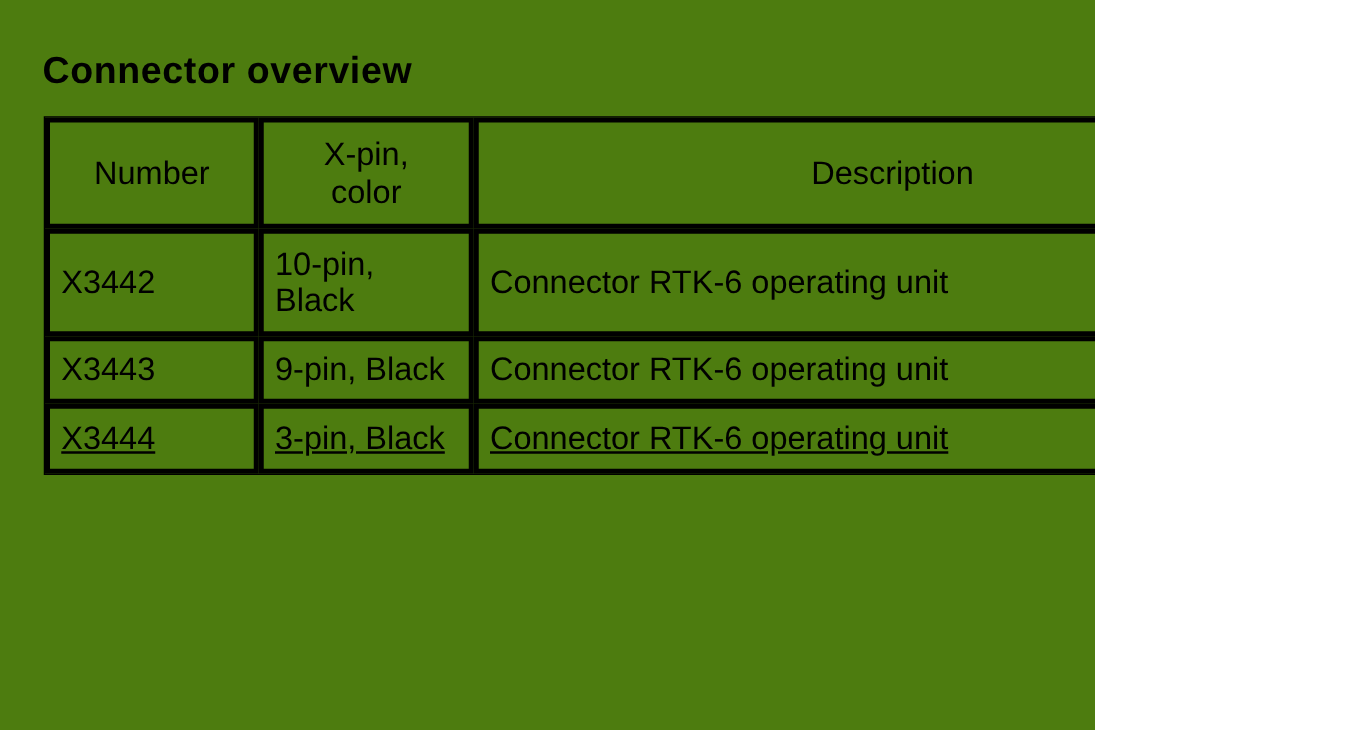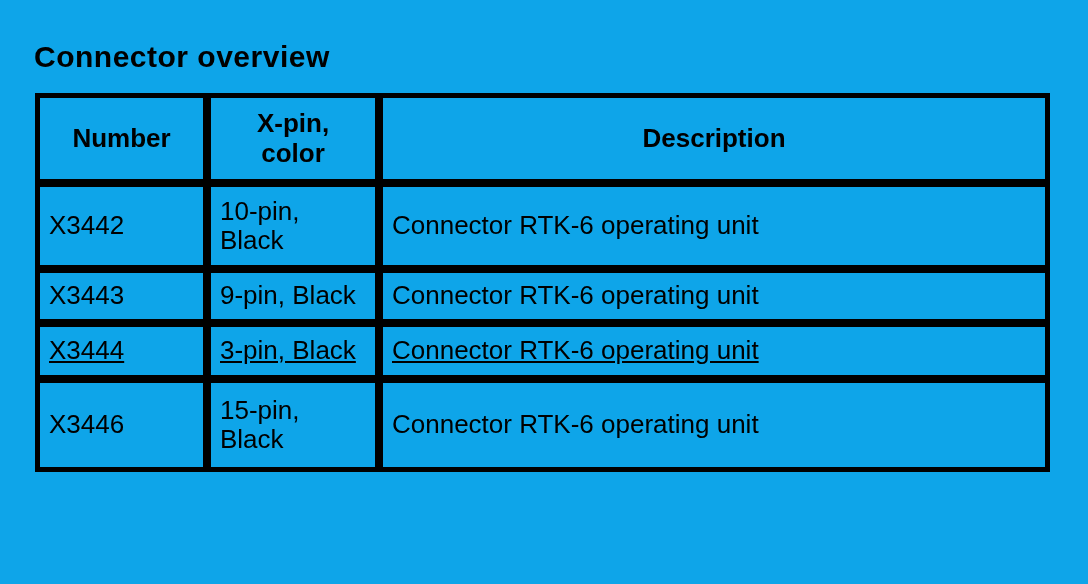--- a/index.html
+++ b/index.html
@@ -2,23 +2,23 @@
 <html><head>
 <meta charset="utf-8">
 <style>
   html, body {
     margin: 0;
     padding: 0;
     background: #ffffff;
   }
   .page {
     position: relative;
-    width: 1088px;
+    width: 876px;
     height: 584px;
-    background: #0ea5e9;
+    background: #4d7c0f;
     color: #000000;
     font-family: "Liberation Sans", "DejaVu Sans", sans-serif;
     overflow: hidden;
   }
   .doc-title {
     position: absolute;
     left: 34px;
     top: 20px;
     font-size: 30px;
     font-weight: bold;
@@ -40,21 +40,21 @@
   table.connector-table td {
     border: 4px solid #000000;
     vertical-align: middle;
     font-size: 26px;
     line-height: 1.12;
     white-space: pre-line;
     overflow: hidden;
     padding: 0;
   }
   table.connector-table th {
-    font-weight: bold;
+    font-weight: normal;
     text-align: center;
   }
   table.connector-table td {
     font-weight: normal;
     text-align: left;
     padding-left: 9px;
     padding-right: 4px;
   }
   col.c-number { width: 171px; }
   col.c-pin    { width: 172px; }
@@ -97,22 +97,16 @@
       <tr class="r-1">
         <td>X3443</td>
         <td>9-pin, Black</td>
         <td>Connector RTK-6 operating unit</td>
       </tr>
       <tr class="r-2">
         <td>X3444</td>
         <td>3-pin, Black</td>
         <td>Connector RTK-6 operating unit</td>
       </tr>
-      <tr class="r-4">
-        <td>X3446</td>
-        <td>15-pin,
-Black</td>
-        <td>Connector RTK-6 operating unit</td>
-      </tr>
     </tbody>
   </table>
 
 </div>
 
 </body></html>

